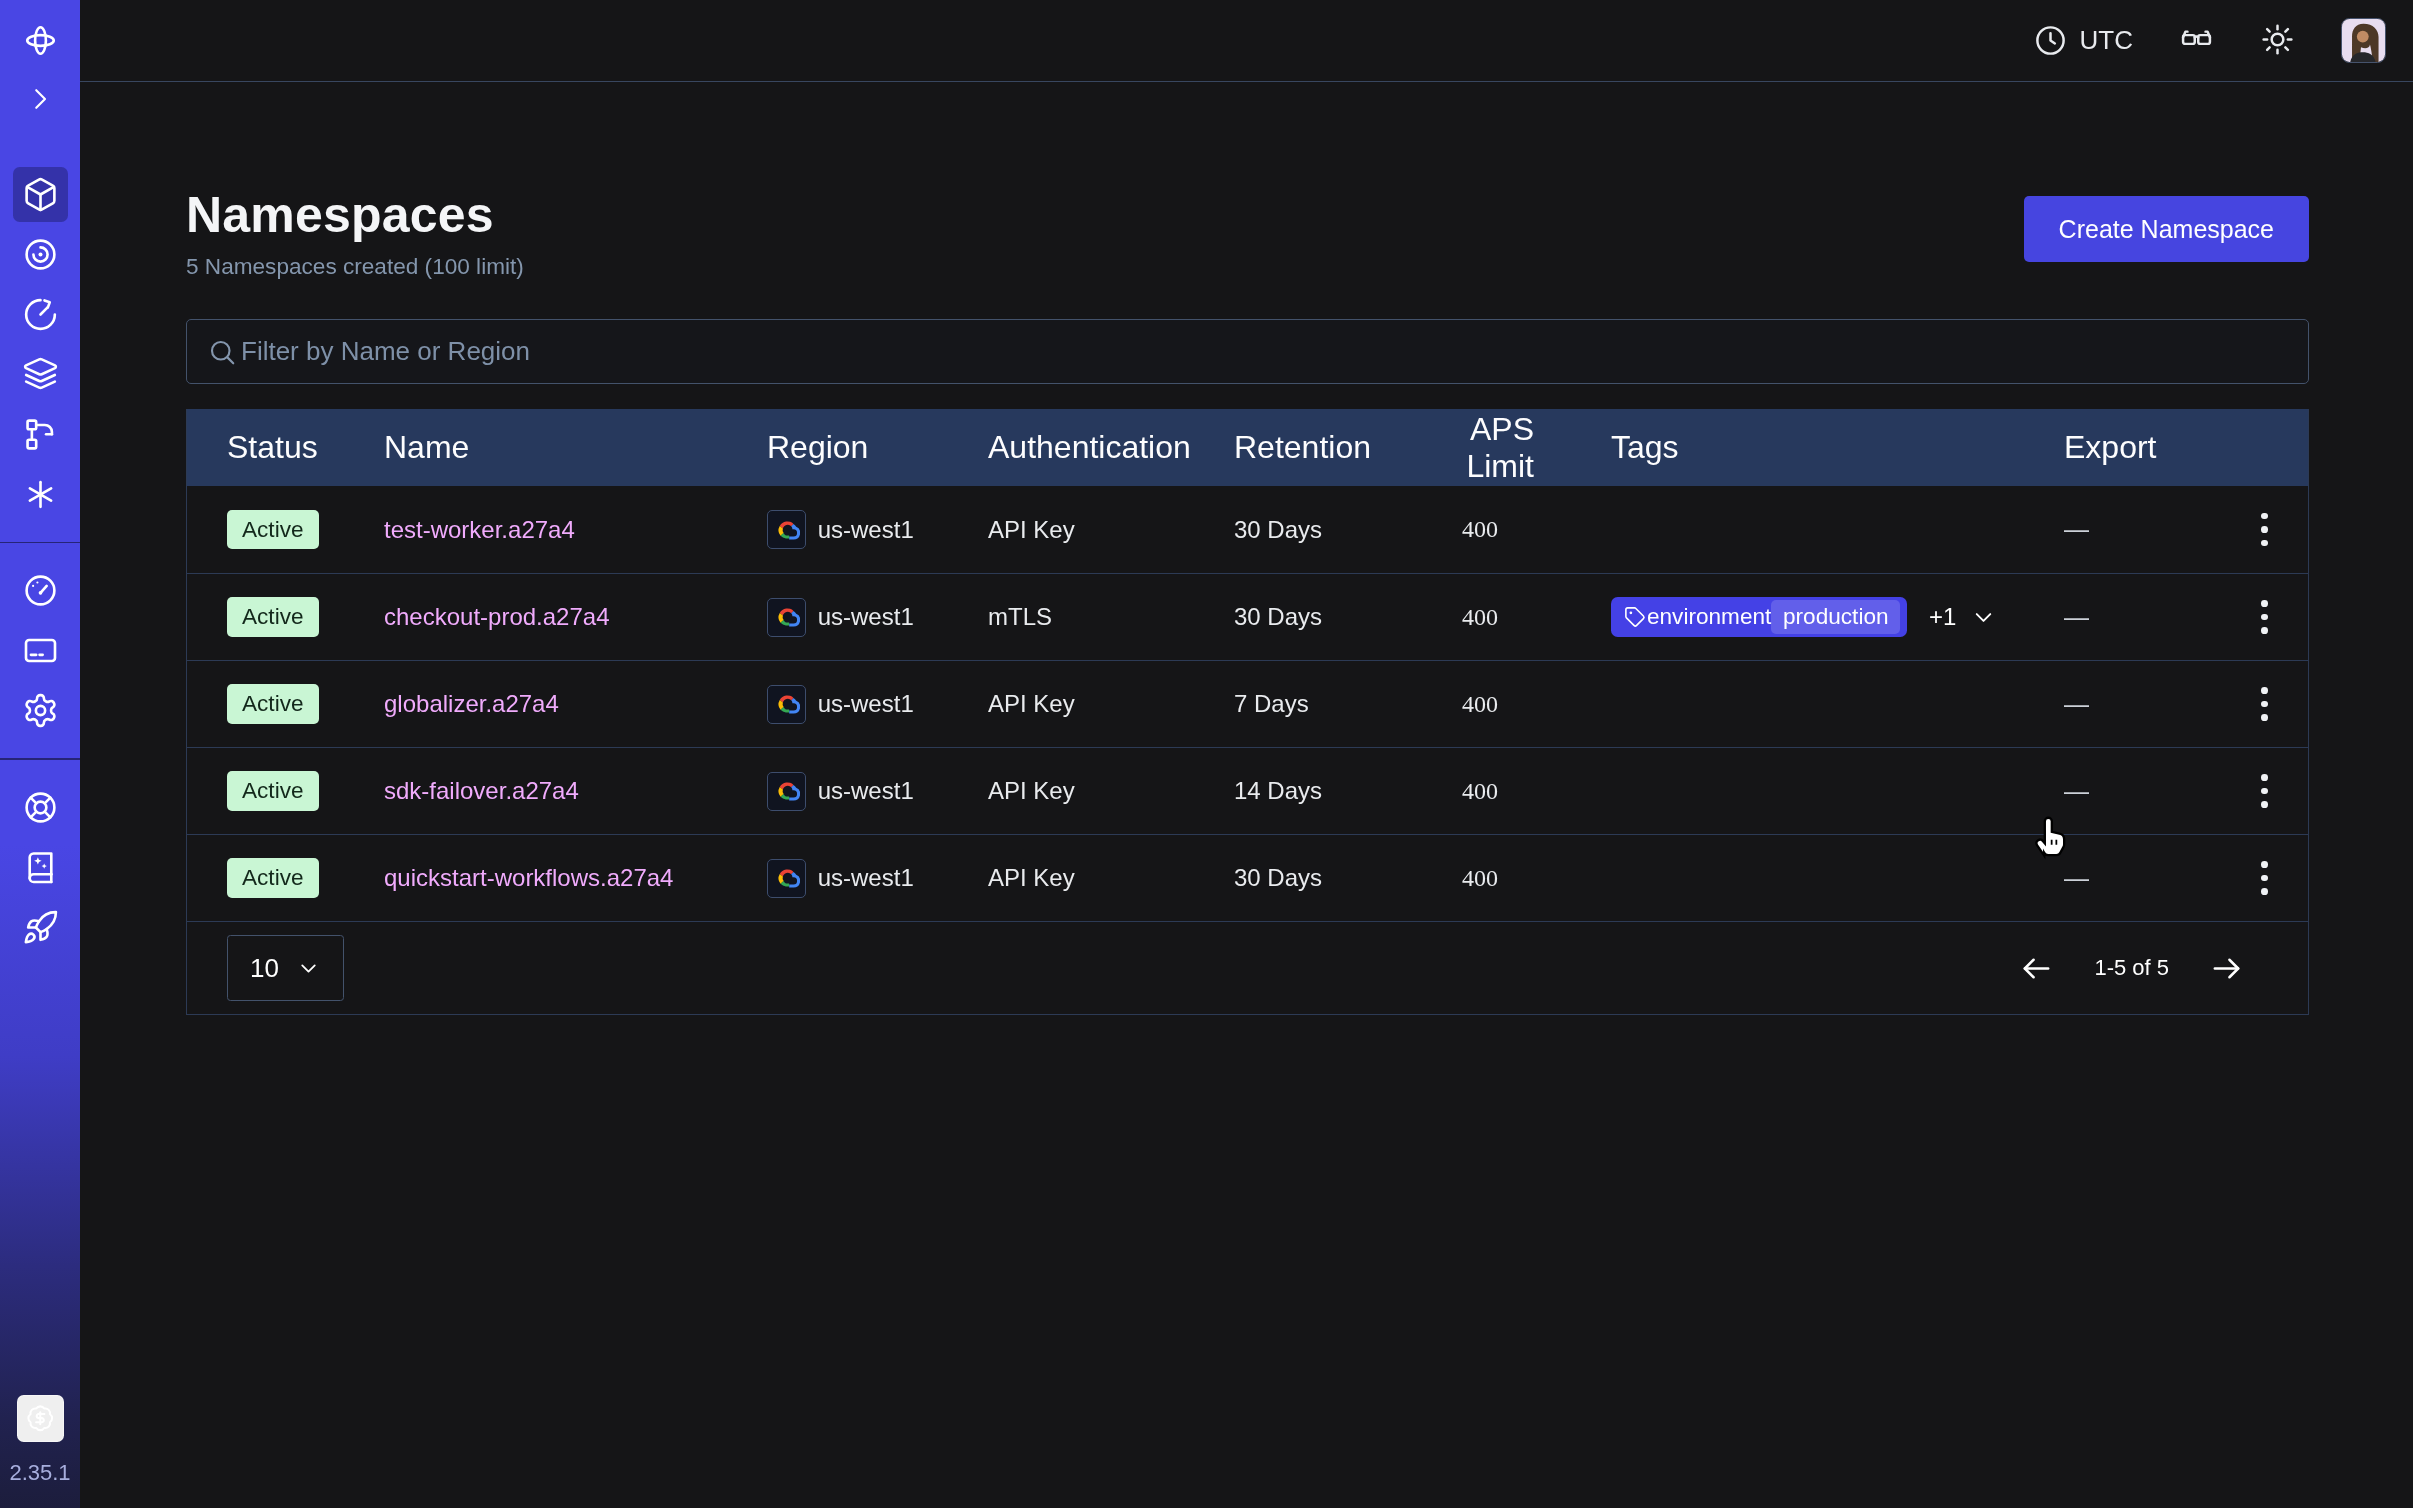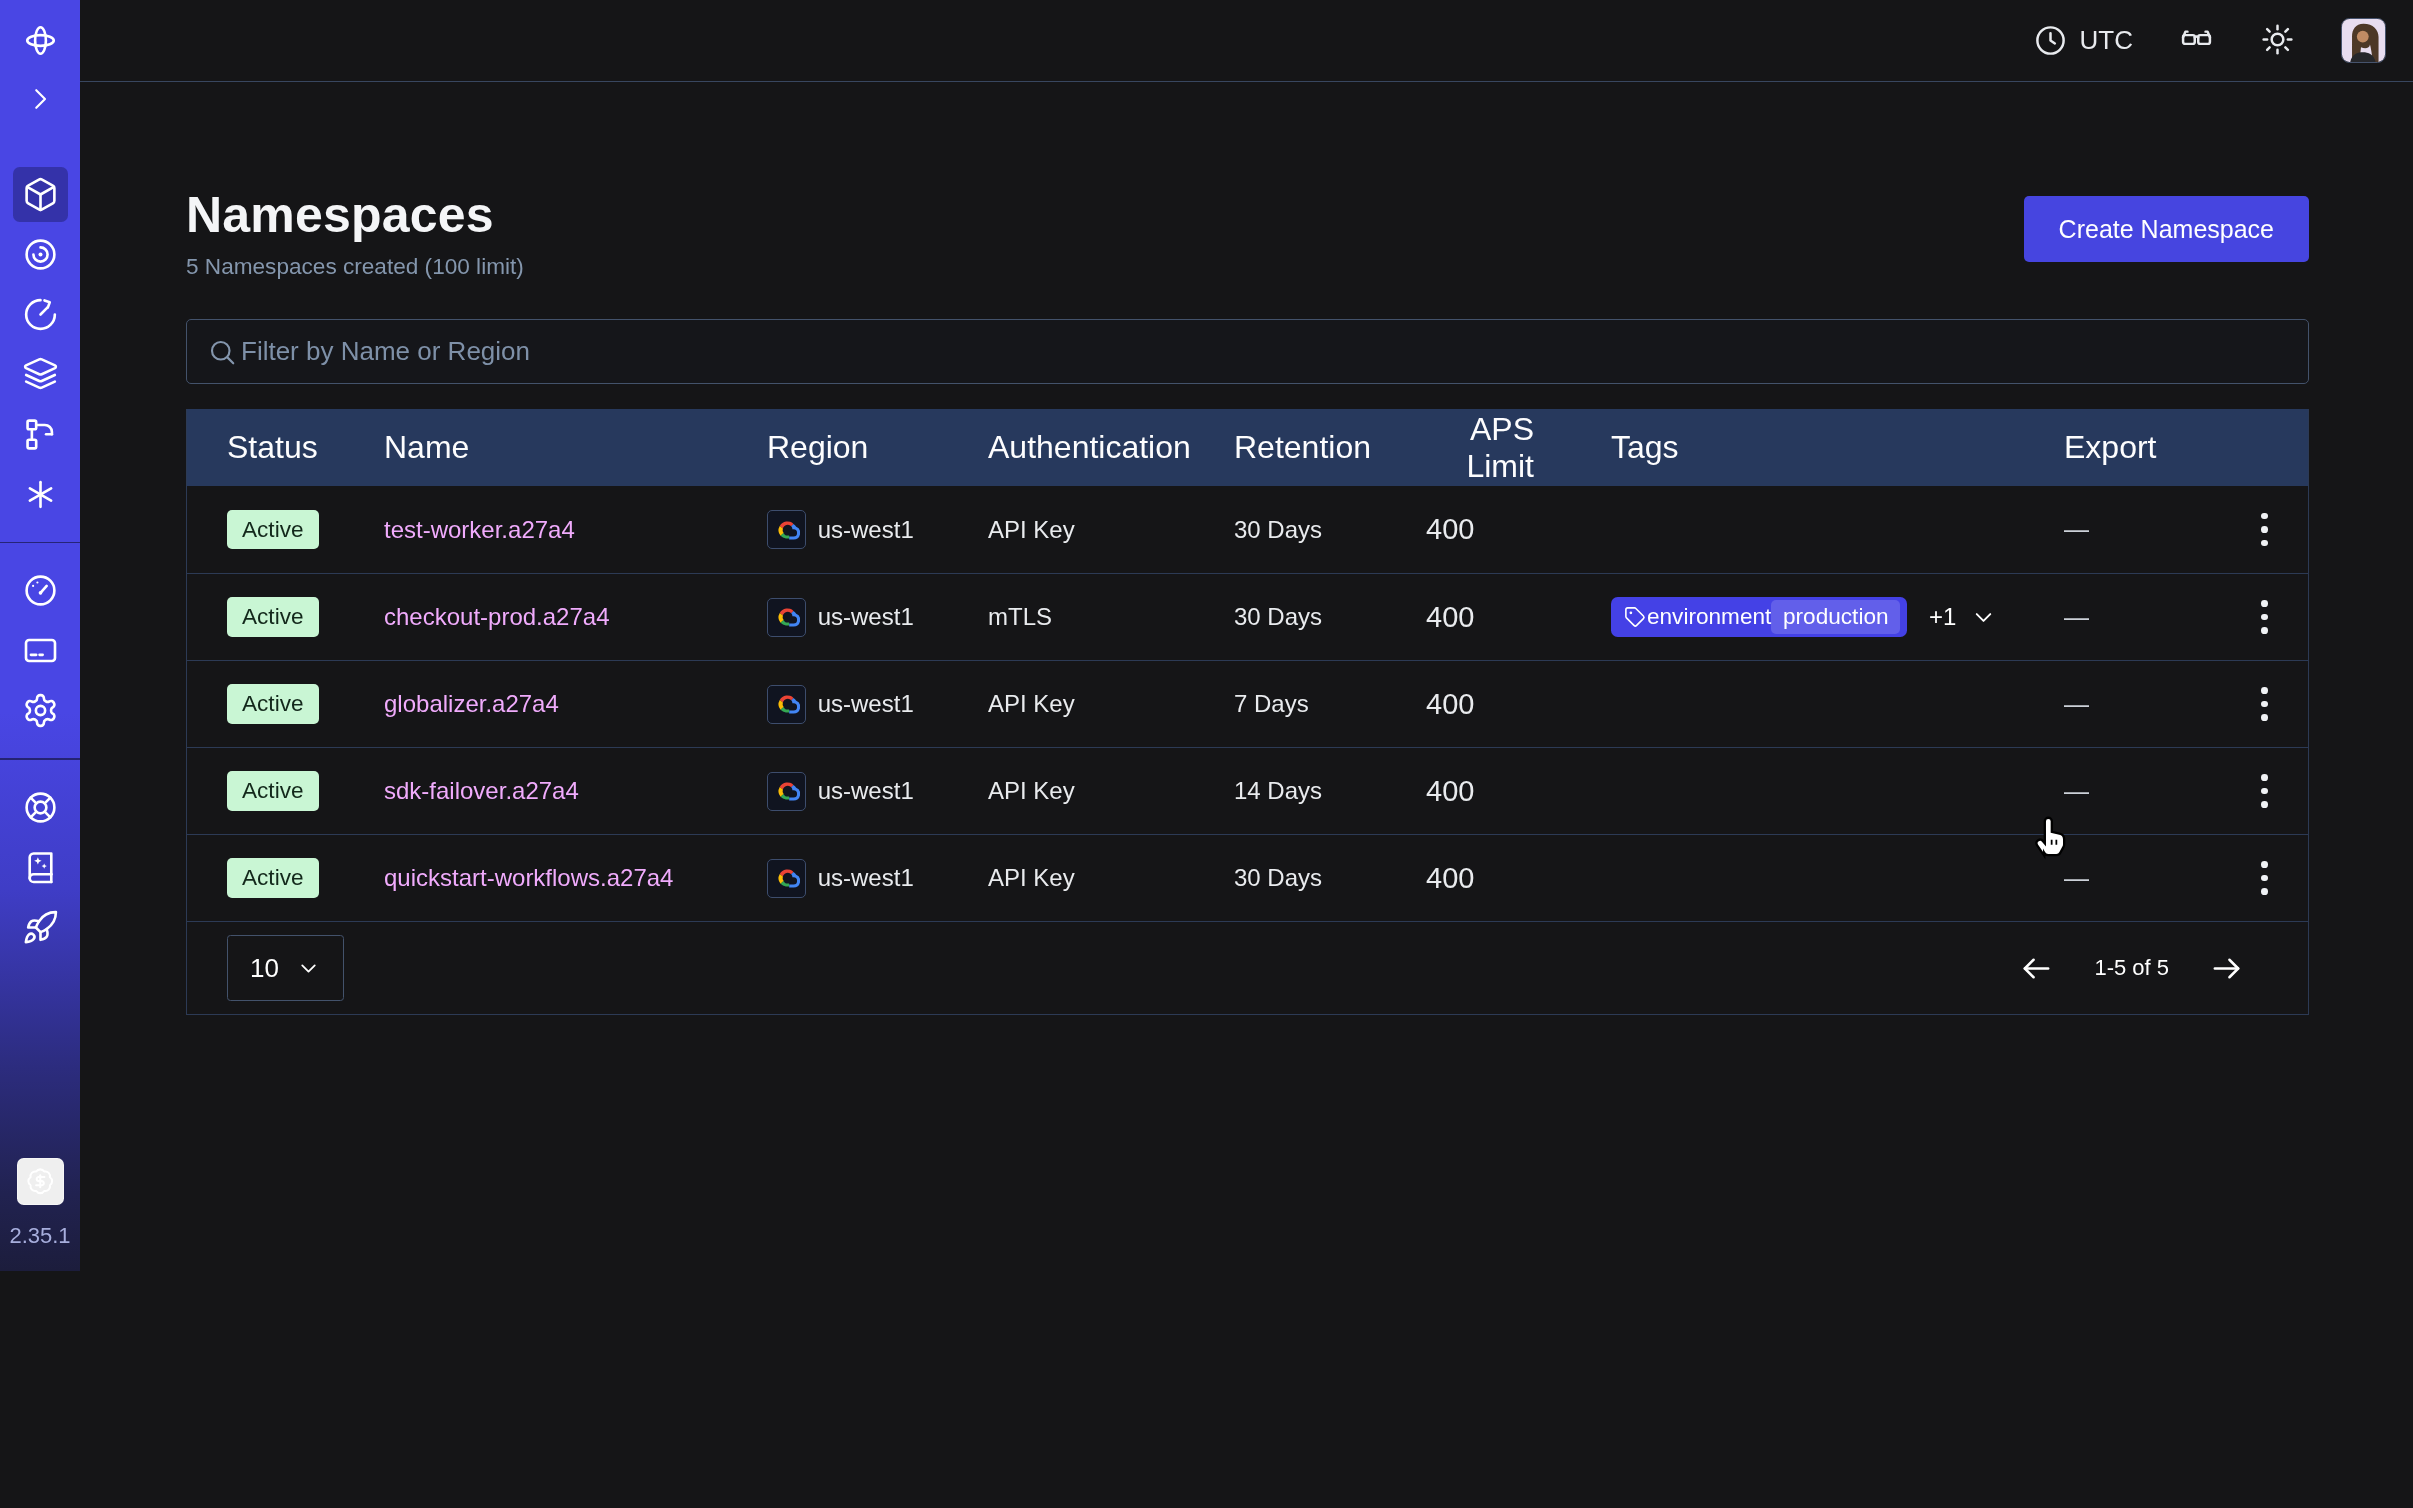--- a/index.html
+++ b/index.html
@@ -1,20 +1,20 @@
 <!DOCTYPE html>
 <html style="font-size:13.4px"><head>
 <meta charset="utf-8">
 <style>
   * { box-sizing: border-box; margin: 0; padding: 0; }
   html,body { width: 2413px; height: 1508px; background: #151517; overflow: hidden;
               font-family: "Liberation Sans", sans-serif; color: #e9ebee; }
 
   
-  .sidebar { position: fixed; left: 0; top: 0; width: 80px; height: 1271px; z-index: 5;
+  .sidebar { position: fixed; left: 0; top: 0; width: 80px; height: 1508px; z-index: 5;
     background: linear-gradient(180deg, #4946e4 0%, #4946e4 56%, #3f3dc6 70%, #2c2c7e 84%, #212250 94%, #1c1d3c 100%);
     display: flex; flex-direction: column; align-items: center; }
   .side-icon { width: 55px; height: 55px; display:flex; align-items:center; justify-content:center;
     color:#fff; border-radius: 6.7px; flex: none; }
   .side-icon svg { width: 37px; height: 37px; }
   .side-icon.small svg { width: 30px; height: 30px; }
   .side-icon.active { background: rgba(13,13,60,0.35); }
   .side-div { width: 80px; height: 1.7px; background: rgba(10,10,30,0.55); margin: 20px 0; flex:none; }
   .side-spacer { flex: 1; }
   .usage-btn { width: 47px; height: 47px; border: 1.7px solid rgba(255,255,255,0.45); border-radius: 6.7px;
@@ -45,21 +45,21 @@
     font-size: 26px; font-family: inherit; }
   .filter-input::placeholder { color: #7e90a8; }
 
   
   .table { margin-top: 25px; border: 1.7px solid #2c3a55; border-top: none; }
   .t-grid { display:grid; grid-template-columns: 157px 383px 221px 246px 192px 185px 453px 1fr;
     align-items:center; padding-left: 40px; }
   .t-head { background:#27395d; height: 77px; font-size: 32px; font-weight: 500; color:#fdfdfe; }
   .t-row { height: 87px; border-top: 1.7px solid #2c3a55; font-size: 24px; }
   .t-row:first-of-type { border-top: none; }
-  .cell-num { text-align: left; padding-right: 77px; font-family: Liberation Sans, sans-serif; font-size: 29px; }
+  .cell-num { text-align: center; padding-right: 77px; font-family: Liberation Serif, serif; font-size: 24px; }
   .t-head .cell-aps { padding-right: 77px; text-align: right; }
   .status-badge { display:inline-block; background:#c9f6d4; color:#13281b; font-size: 22.6px; font-weight:500;
     padding: 6.7px 15px; border-radius: 5px; }
   .name-link { color:#f0abfc; text-underline-offset: 5.9px; text-decoration-thickness: 1.7px; }
   .region-cell { display:flex; align-items:center; gap: 11.7px; }
   .cloud-box { width: 39px; height: 39px; border: 1.7px solid #3d4d6d; border-radius: 5px; background:#101420;
     display:flex; align-items:center; justify-content:center; flex:none; }
   .cloud-box svg { width: 26px; height: 26px; }
   .export-cell { display:flex; align-items:center; justify-content:space-between; padding-right: 20px; }
   .dash { color:#ccd1d9; font-size: 25px; }

